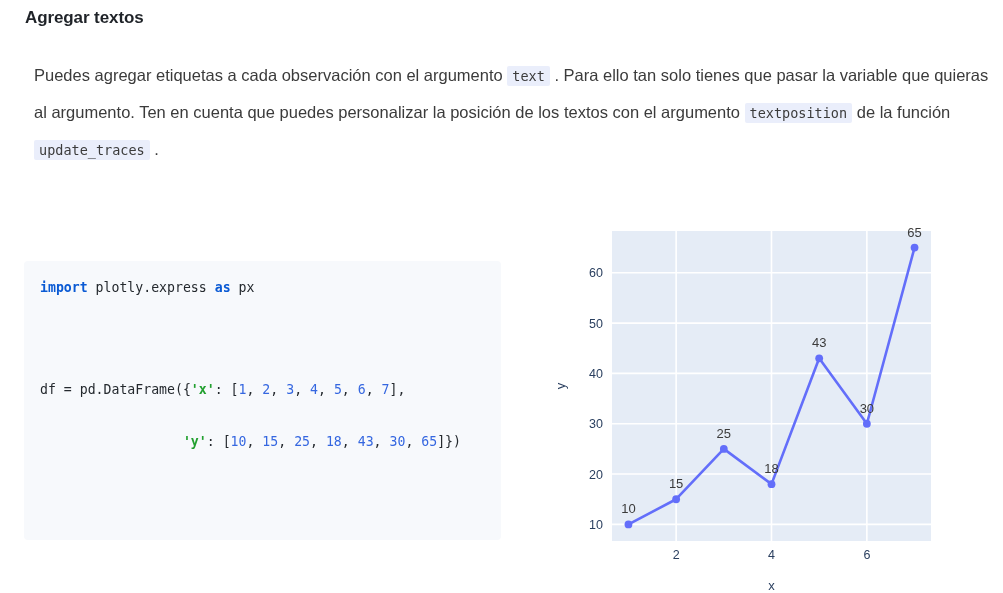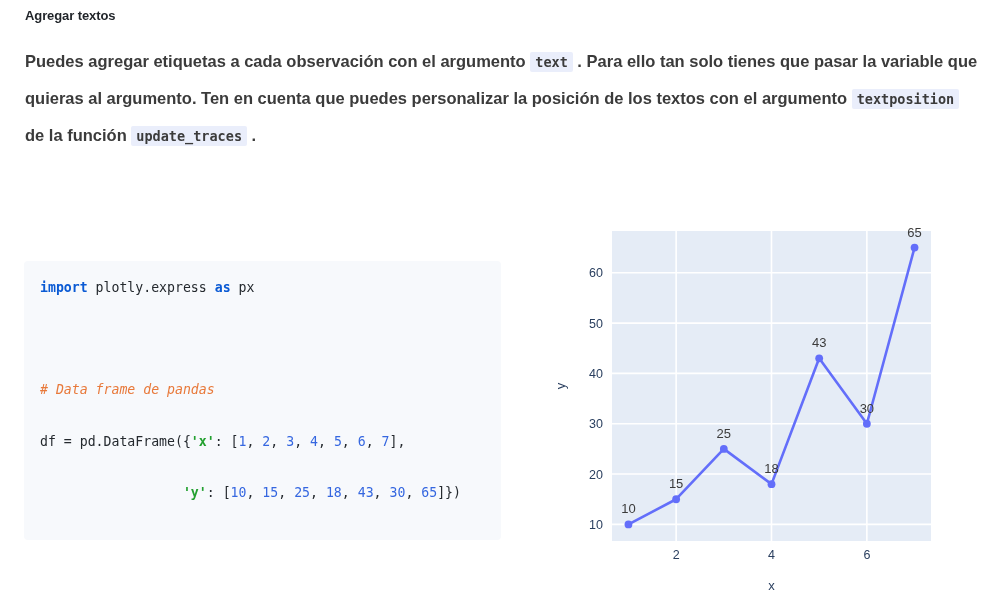--- a/index.html
+++ b/index.html
@@ -8,35 +8,35 @@
     width: 1003px; height: 593px;
     background: #ffffff;
     font-family: "Liberation Sans", sans-serif;
     overflow: hidden;
   }
   .page { position: relative; width: 1003px; height: 593px; }
 
   
   .article { position: absolute; left: 25px; top: 0; width: 960px; }
   .heading {
-    font-size: 13px;
+    font-size: 17px;
     font-weight: bold;
     color: #1f2328;
     margin: 0;
     padding-top: 8px;
     letter-spacing: -0.1px;
   }
   .para {
     font-size: 16.5px;
     line-height: 36px;
     color: #3b3b3b;
-    margin: 0;
+    margin: 9px;
     padding-top: 20px;
     width: 955px;
-    font-weight: 700;
+    font-weight: 400;
   }
   code.inline {
     font-family: "DejaVu Sans Mono", "Liberation Mono", monospace;
     font-size: 13.5px;
     background: #eaeefb;
     color: #3b3b3b;
     padding: 2px 5px;
     border-radius: 2px;
     white-space: nowrap;
   }
@@ -79,21 +79,20 @@
 <div class="page">
 
   <div class="article">
     <h2 class="heading">Agregar textos</h2>
     <p class="para"><span>Puedes agregar etiquetas a cada observación con el argumento </span><code class="inline">text</code><span> . Para ello tan solo tienes que pasar la variable que quieras al argumento. Ten en cuenta que puedes personalizar la posición de los textos con el argumento </span><code class="inline">textposition</code><span> de la función </span><code class="inline">update_traces</code><span> .</span></p>
   </div>
 
   <div class="codeblock">
     <pre id="code-pre"><span class="cline"><span class="tok-kw">import</span><span class="tok-pln"> plotly.express </span><span class="tok-as">as</span><span class="tok-pln"> px</span></span>
 <span class="cline">&nbsp;</span>
-<span class="cline"><span class="tok-com"># Data frame de pandas</span></span>
 <span class="cline"><span class="tok-pln">df = pd.DataFrame({</span><span class="tok-str">'x'</span><span class="tok-pln">: [</span><span class="tok-num">1</span><span class="tok-pln">, </span><span class="tok-num">2</span><span class="tok-pln">, </span><span class="tok-num">3</span><span class="tok-pln">, </span><span class="tok-num">4</span><span class="tok-pln">, </span><span class="tok-num">5</span><span class="tok-pln">, </span><span class="tok-num">6</span><span class="tok-pln">, </span><span class="tok-num">7</span><span class="tok-pln">],</span></span>
 <span class="cline"><span class="tok-pln">                  </span><span class="tok-str">'y'</span><span class="tok-pln">: [</span><span class="tok-num">10</span><span class="tok-pln">, </span><span class="tok-num">15</span><span class="tok-pln">, </span><span class="tok-num">25</span><span class="tok-pln">, </span><span class="tok-num">18</span><span class="tok-pln">, </span><span class="tok-num">43</span><span class="tok-pln">, </span><span class="tok-num">30</span><span class="tok-pln">, </span><span class="tok-num">65</span><span class="tok-pln">]})</span></span>
 
 
 
 
 
 </pre>
   </div>
 

